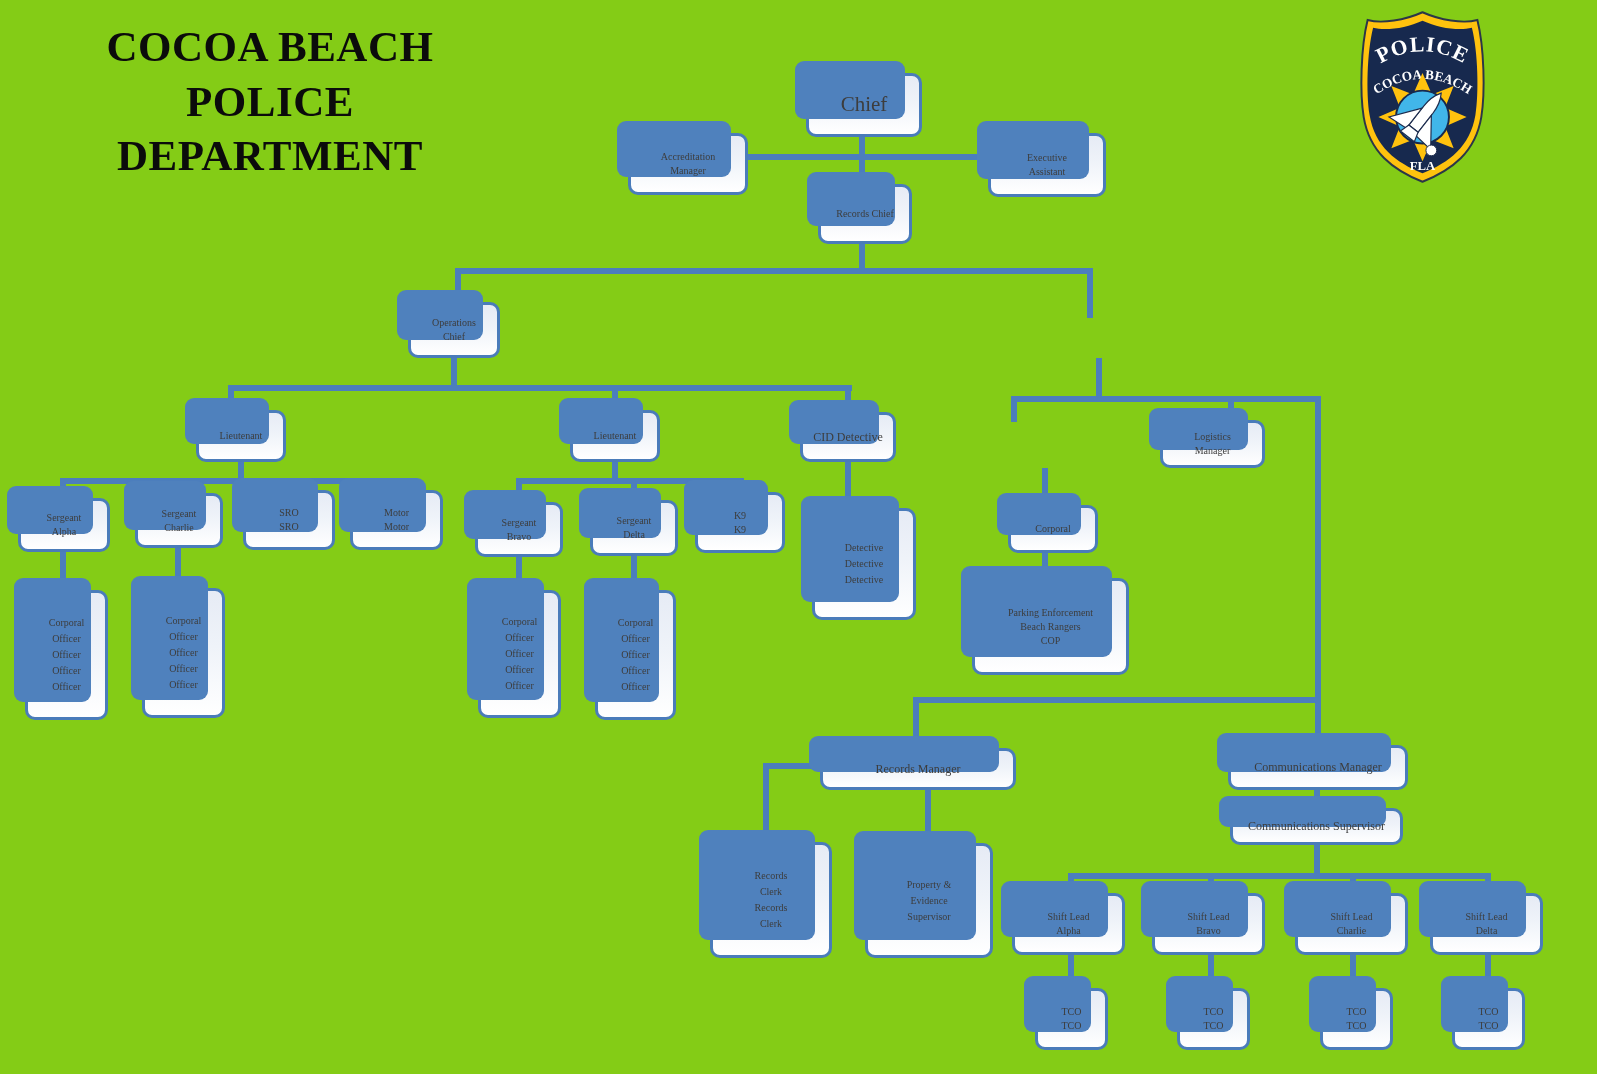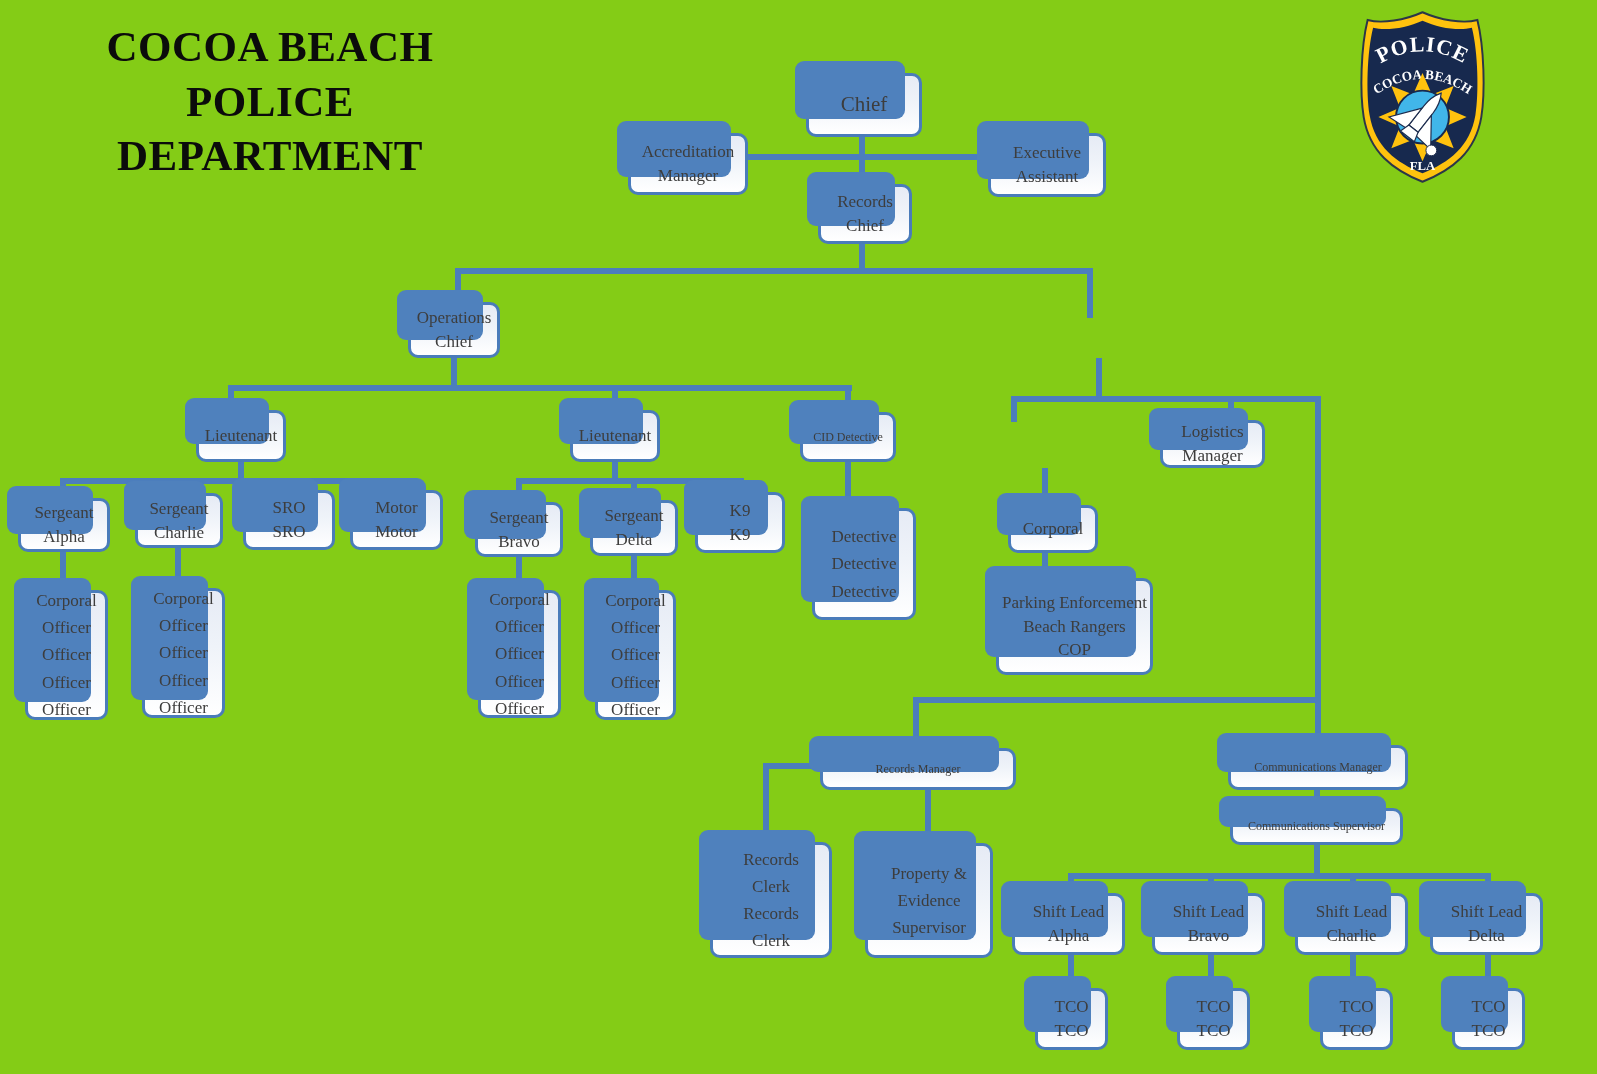--- a/index.html
+++ b/index.html
@@ -11,21 +11,21 @@
     position:absolute;left:58px;top:20px;width:424px;
     font-weight:bold;font-size:43px;line-height:1.27;text-align:center;
     color:#0b0b0b;white-space:pre-line;letter-spacing:.5px;
   }
   .line{position:absolute;background:#4c7ebd;z-index:1;}
   .node{
     position:absolute;z-index:2;box-sizing:border-box;
     border:3px solid #4a7cba;border-radius:10px;
     background:linear-gradient(180deg,#e6ebf5 0%,#eff3f9 45%,#ffffff 100%);
     display:flex;align-items:center;justify-content:center;
-    text-align:center;color:#3d3d3d;font-size:17px;line-height:1.4;
+    text-align:center;color:#3d3d3d;font-size:10px;line-height:1.4;
     white-space:pre-line;
   }
   .node::before{
     content:"";position:absolute;left:-14px;top:-15px;
     width:100%;height:100%;background:#4f81bd;border-radius:9px;z-index:-1;
   }
   .node.wide{font-size:12px;}
   .node.chief{font-size:21px;}
   .node.tall{line-height:1.6;}
   .badge{position:absolute;left:1349px;top:6px;width:147px;height:182px;}
@@ -139,21 +139,21 @@
   <div class="node" style="left:475px;top:502px;width:88px;height:55px">Sergeant
 Bravo</div>
   <div class="node" style="left:590px;top:500px;width:88px;height:56px">Sergeant
 Delta</div>
   <div class="node" style="left:695px;top:492px;width:90px;height:61px">K9
 K9</div>
   <div class="node tall" style="left:812px;top:508px;width:104px;height:112px">Detective
 Detective
 Detective</div>
   <div class="node" style="left:1008px;top:505px;width:90px;height:48px">Corporal</div>
-  <div class="node" style="left:996px;top:578px;width:157px;height:97px">Parking Enforcement
+  <div class="node" style="left:972px;top:578px;width:157px;height:97px">Parking Enforcement
 Beach Rangers
 COP</div>
   <div class="node tall" style="left:25px;top:590px;width:83px;height:130px">Corporal
 Officer
 Officer
 Officer
 Officer</div>
   <div class="node tall" style="left:142px;top:588px;width:83px;height:130px">Corporal
 Officer
 Officer

